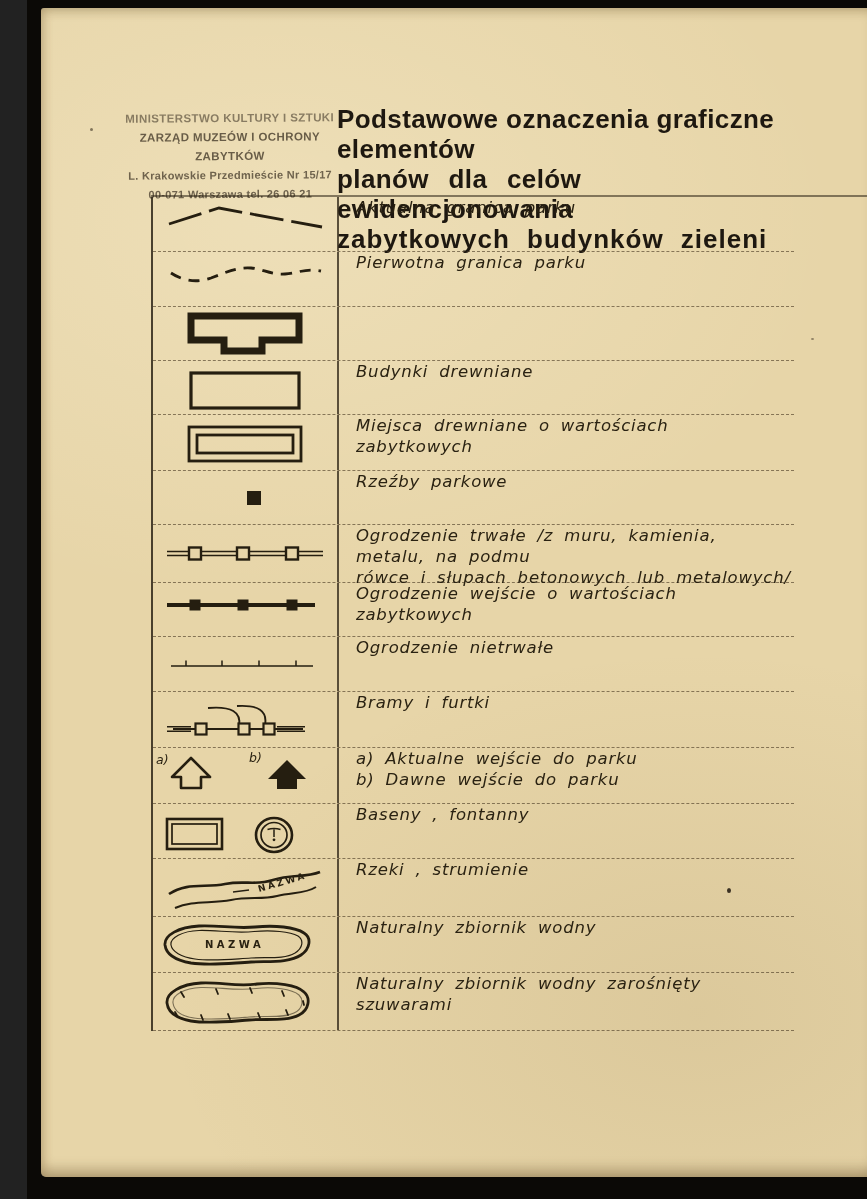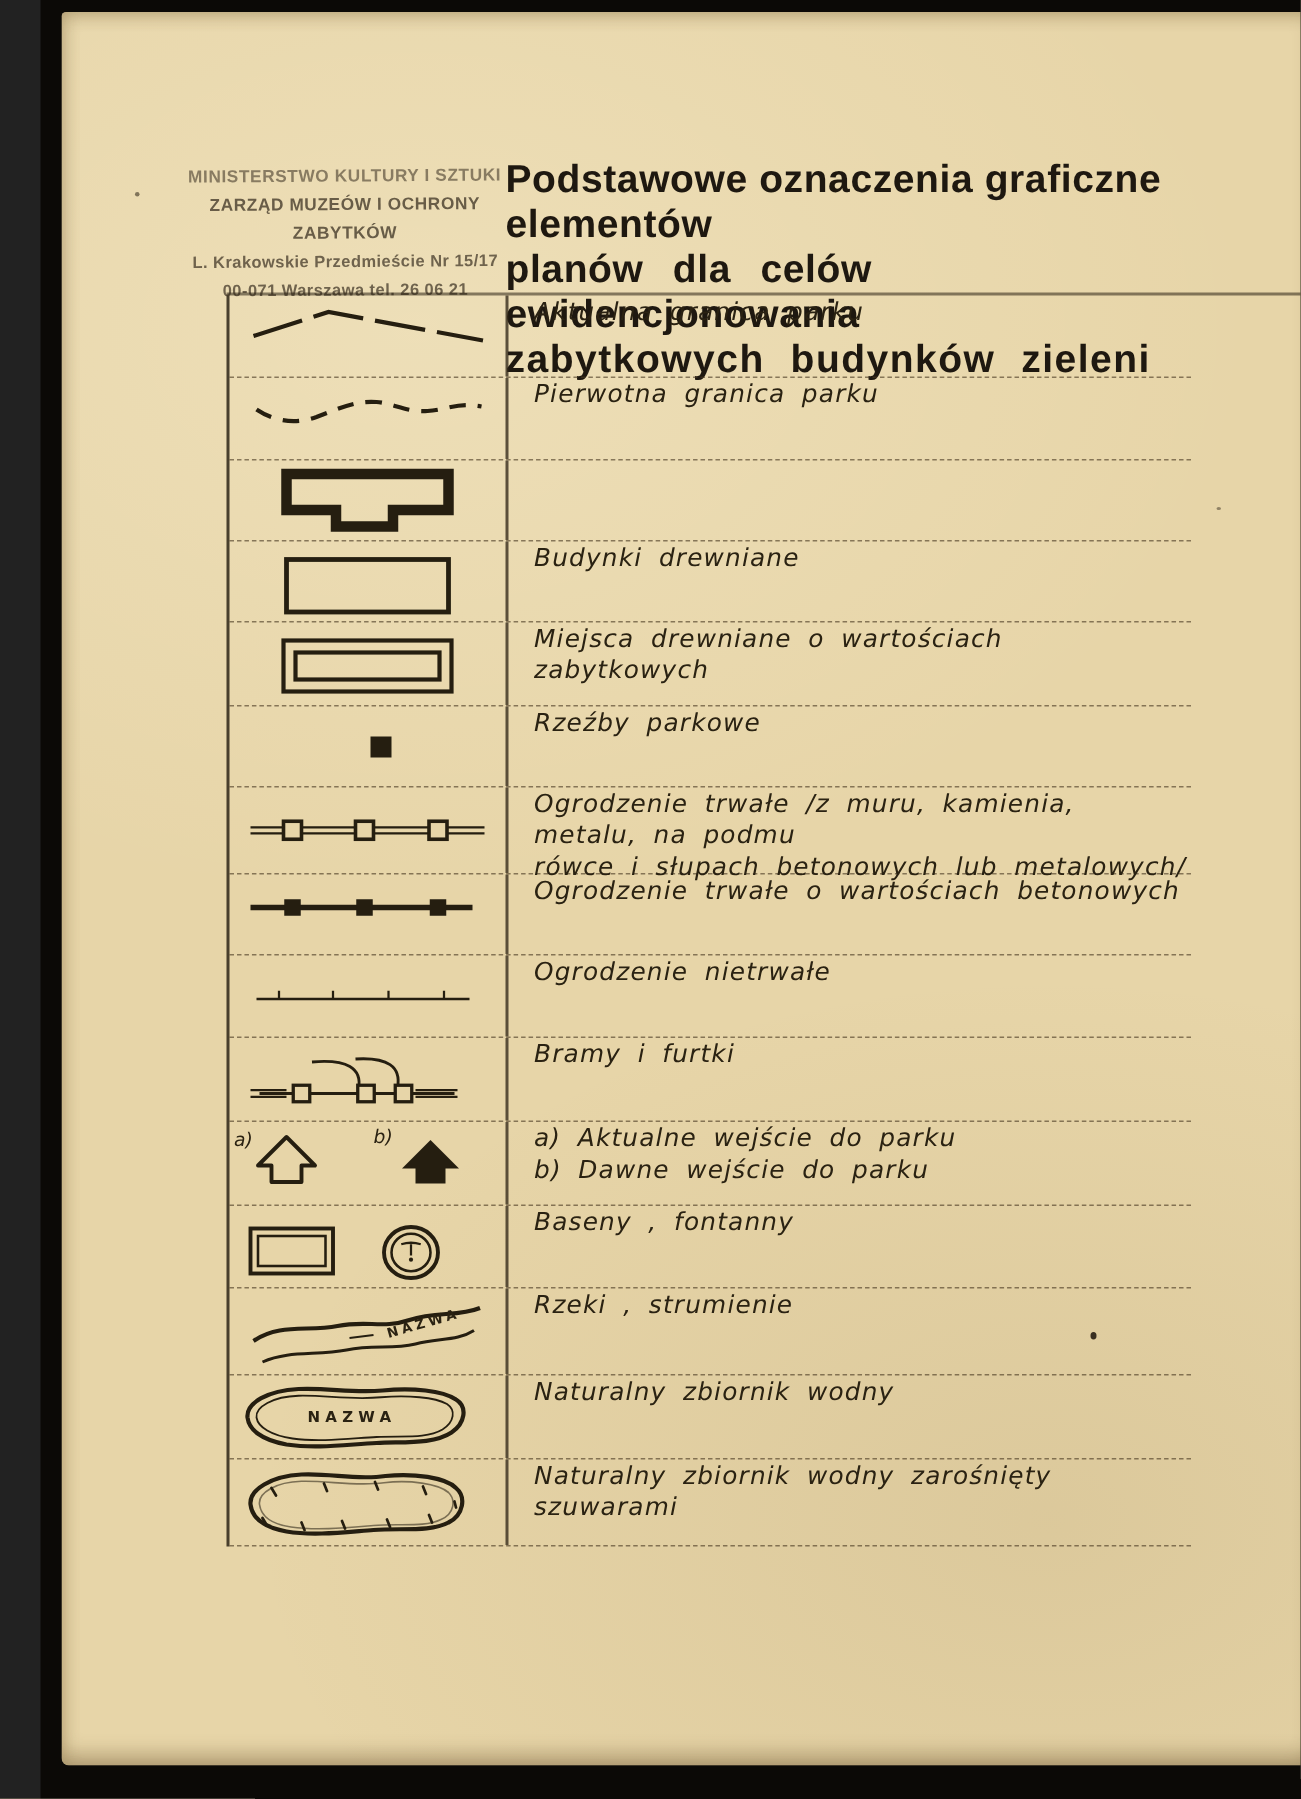--- a/index.html
+++ b/index.html
@@ -152,21 +152,21 @@
       <div class="row" style="height:53px">
         <div class="cell-sym">
           <svg width="184" height="53" viewBox="0 0 184 53">
             <path class="sym-ink" d="M14,22 H162" stroke-width="3.8"></path>
             <rect x="36.5" y="16.5" width="11" height="11" fill="#251e10"></rect>
             <rect x="84.5" y="16.5" width="11" height="11" fill="#251e10"></rect>
             <rect x="133.5" y="16.5" width="11" height="11" fill="#251e10"></rect>
           </svg>
         </div>
         <div class="cell-text">
-            <div class="label">Ogrodzenie trwałe o wartościach betonowych</div>
+            <div class="label">Ogrodzenie wejście o wartościach zabytkowych</div>
           </div>
       </div>
 
       <div class="row" style="height:54px">
         <div class="cell-sym">
           <svg width="184" height="54" viewBox="0 0 184 54">
             <path class="sym-ink" d="M18,29 H160" stroke-width="1.7"></path>
             <path class="sym-ink" d="M33,23.5 V29 M69,23.5 V29 M106,23.5 V29 M143,23.5 V29" stroke-width="1.5"></path>
           </svg>
         </div>

